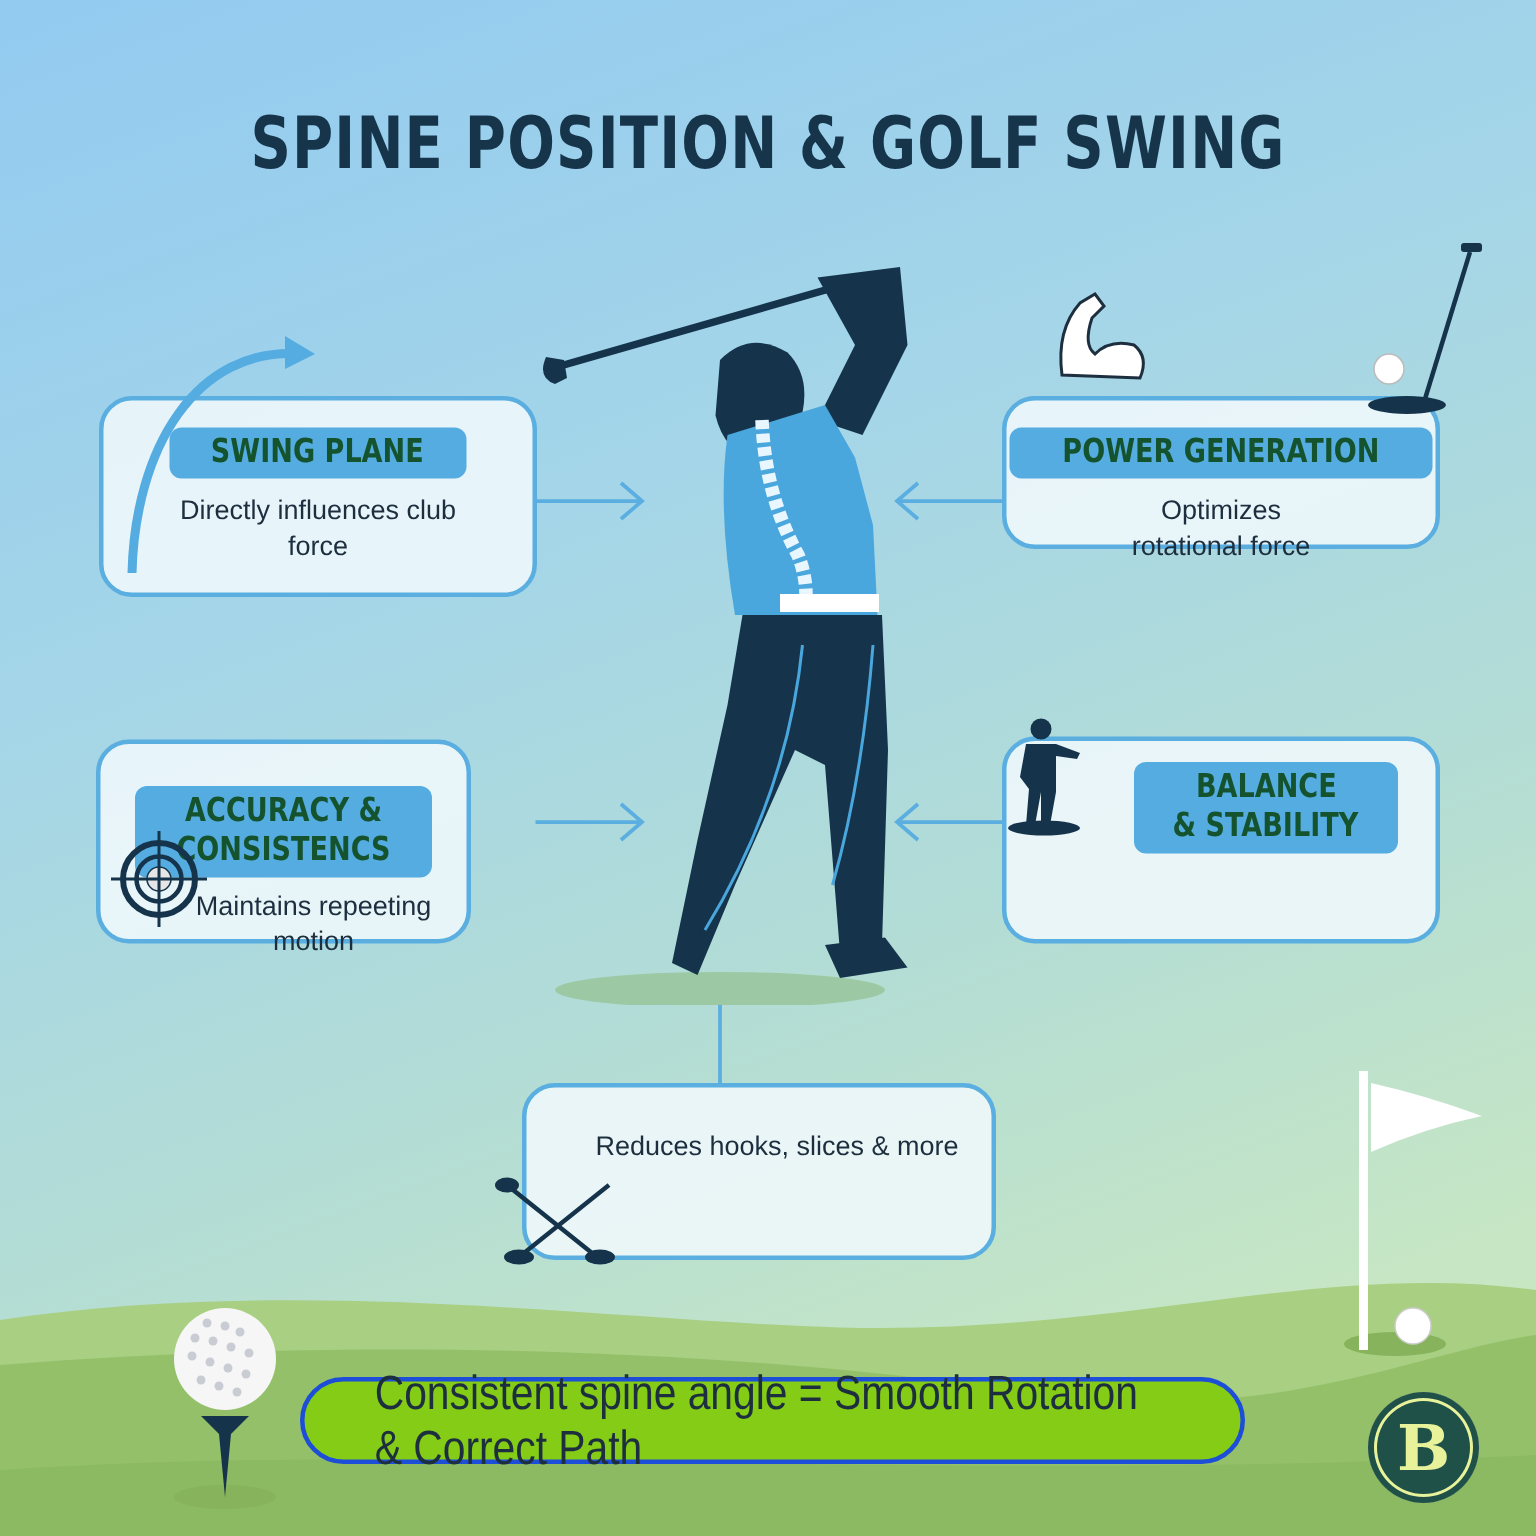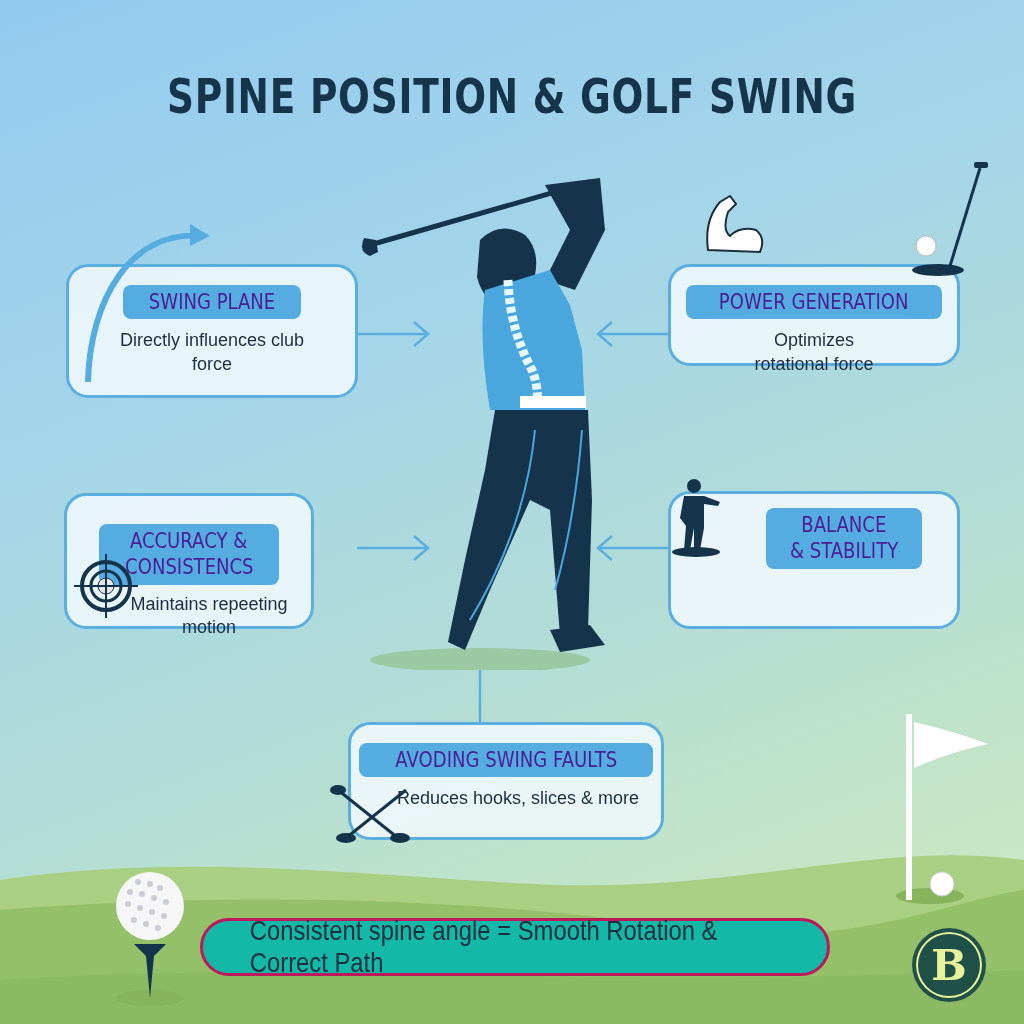--- a/index.html
+++ b/index.html
@@ -14,36 +14,36 @@
     font-family: "DejaVu Sans", sans-serif; font-weight: bold;
     font-size: 48px; color: #16344a; letter-spacing: 1px;
     transform: scaleX(0.78); transform-origin: center;
   }
   .card {
     background: rgba(240, 248, 252, 0.88);
     border: 3px solid #5aaee0; border-radius: 22px;
     box-sizing: border-box; text-align: center;
   }
   .pill {
-    display: inline-block; background: #55ace0; color: #4c1d95;
+    display: inline-block; background: #55ace0; color: #14532d;
     border-radius: 8px; padding: 4px 12px;
-    font-family: "DejaVu Sans", sans-serif; font-weight: normal;
+    font-family: "DejaVu Sans", sans-serif; font-weight: bold;
     font-size: 22px; line-height: 1.2;
   }
   .pill span { display: inline-block; transform: scaleX(0.82); }
   .desc { color: #1d2f3f; font-size: 18px; line-height: 1.3; margin-top: 10px; }
   .arrow { stroke: #5aaee0; stroke-width: 2.5; fill: none; }
   .ground {
     left: 0; top: 840px; width: 1024px; height: 184px;
   }
   .footer-box {
     left: 200px; top: 918px; width: 630px; height: 58px;
-    background: #14b8a6; border: 3px solid #be185d; border-radius: 30px;
+    background: #84cc16; border: 3px solid #1d4ed8; border-radius: 30px;
     box-sizing: border-box; display: flex; align-items: center; justify-content: center;
-    font-size: 28px; color: #1d2f3f;
+    font-size: 32px; color: #1d2f3f;
   }
   .footer-box span { display: inline-block; transform: scaleX(0.85); }
   .logo {
     left: 912px; top: 928px; width: 74px; height: 74px; border-radius: 50%;
     background: #1f5148; display: flex; align-items: center; justify-content: center;
     box-shadow: inset 0 0 0 4px #1f5148, inset 0 0 0 6px #e8f29a;
   }
   .logo span { font-family: "DejaVu Serif", serif; font-size: 42px; color: #e8f29a; font-weight: bold; }
 </style>
 </head>
@@ -133,21 +133,20 @@
     <span>BALANCE</span><br><span>&amp; STABILITY</span>
   </div>
 </div>
 <svg class="abs" style="left:670px;top:478px" width="60" height="80">
   <circle cx="24" cy="8" r="7" fill="#15344b"></circle>
   <path d="M14 18 L34 18 L50 24 L48 28 L34 26 L34 50 L30 72 L24 72 L24 50 L20 72 L14 72 L16 48 L10 40 Z" fill="#15344b"></path>
   <ellipse cx="26" cy="74" rx="24" ry="5" fill="#15344b"></ellipse>
 </svg>
 
 <div class="abs card" style="left:348px;top:722px;width:316px;height:118px;padding-top:18px">
-  <div class="pill"><span>AVODING SWING FAULTS</span></div>
   <div class="desc" style="padding-left:24px">Reduces hooks, slices &amp; more</div>
 </div>
 <svg class="abs" style="left:328px;top:780px" width="90" height="66">
   <line x1="10" y1="10" x2="70" y2="58" stroke="#15344b" stroke-width="3"></line>
   <line x1="78" y1="10" x2="18" y2="58" stroke="#15344b" stroke-width="3"></line>
   <ellipse cx="10" cy="10" rx="8" ry="5" fill="#15344b"></ellipse>
   <ellipse cx="18" cy="58" rx="10" ry="5" fill="#15344b"></ellipse>
   <ellipse cx="72" cy="58" rx="10" ry="5" fill="#15344b"></ellipse>
 </svg>
 

